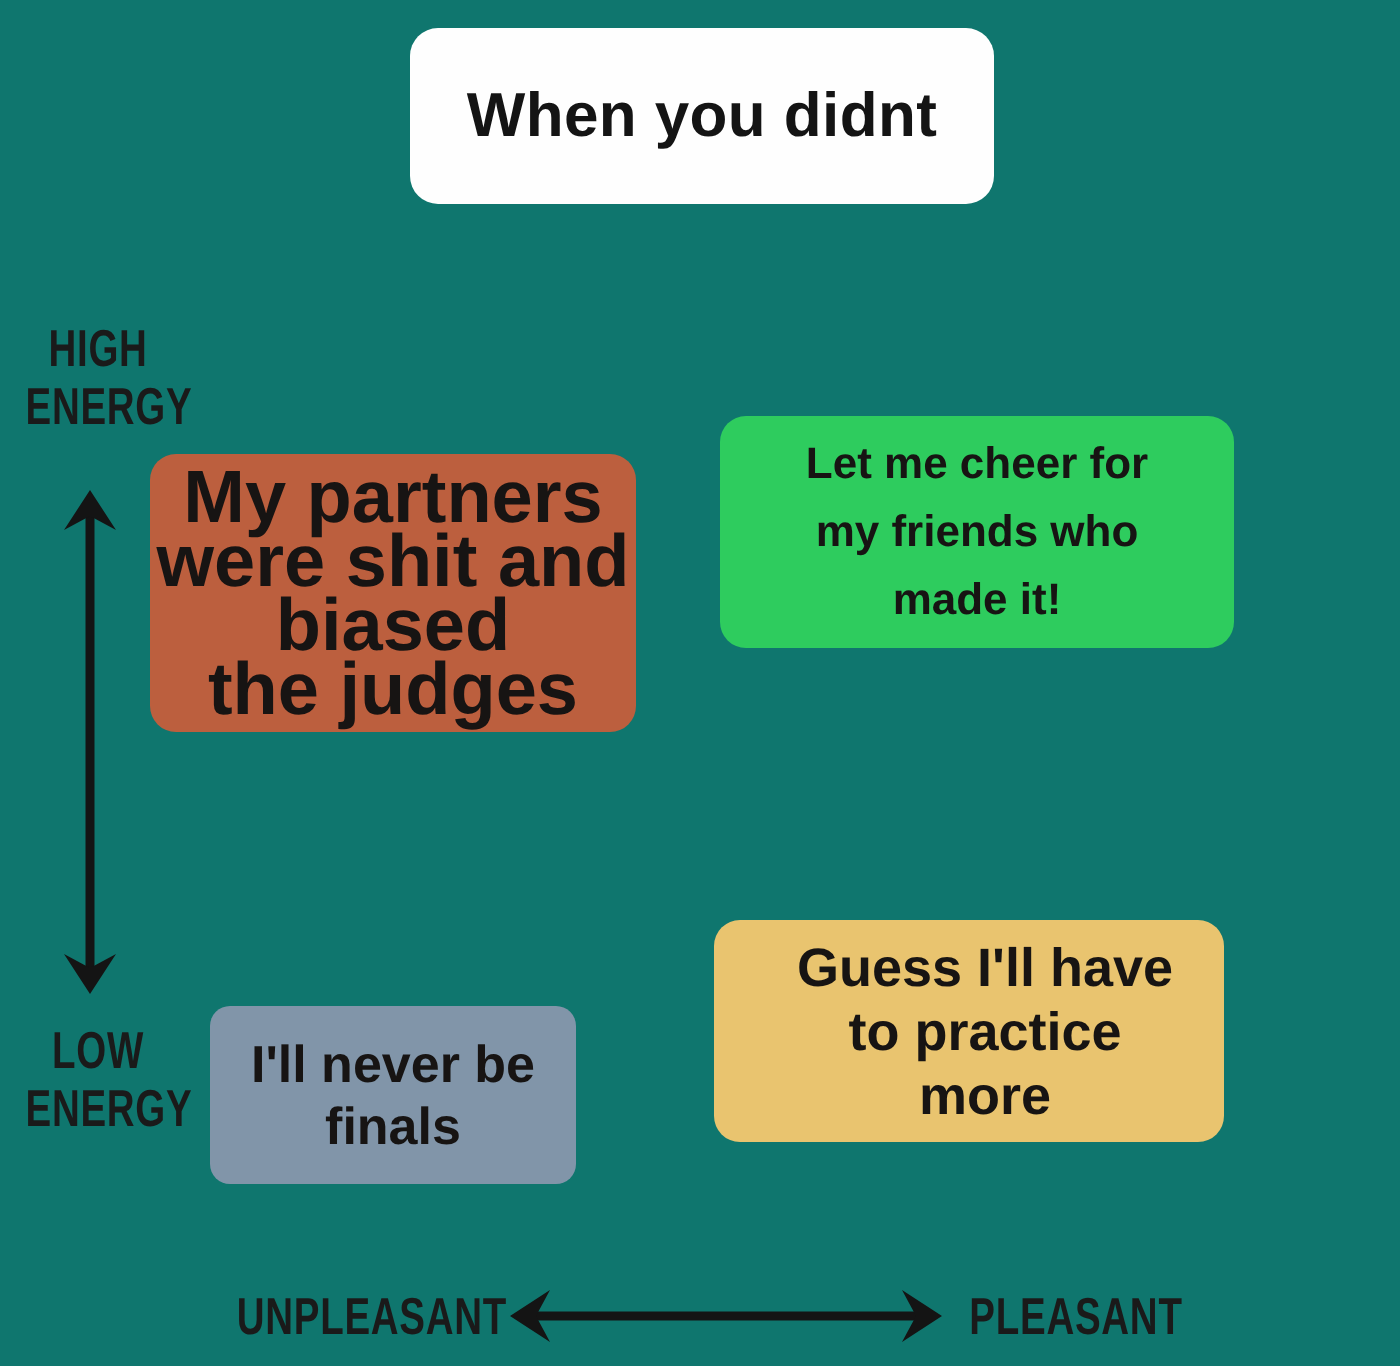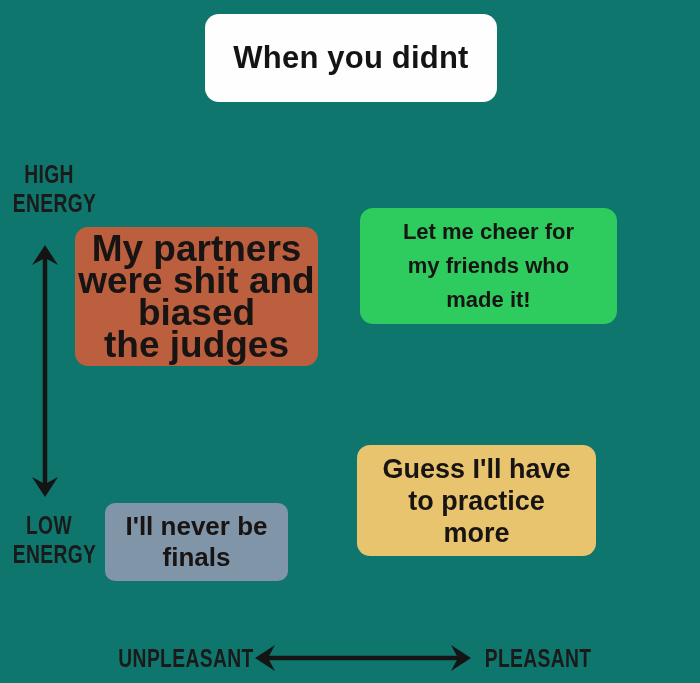--- a/index.html
+++ b/index.html
@@ -53,23 +53,23 @@
     align-items: center; justify-content: center;
     text-align: center;
     font-weight: 700;
     color: #171413;
   }
   .note span { display: block; }
   .note-orange { left: 75px;  top: 227px; width: 243px; height: 139px; }
   .note-orange span { font-size: 37px; line-height: 32px; }
   .note-green  { left: 360px; top: 208px; width: 257px; height: 116px; }
   .note-green span { font-size: 22px; line-height: 34px; }
-  .note-yellow { left: 357px; top: 445px; width: 239px; height: 111px; }
+  .note-yellow { left: 357px; top: 460px; width: 239px; height: 111px; padding-left: 16px; }
   .note-yellow span { font-size: 27px; line-height: 32px; }
-  .note-blue   { left: 105px; top: 503px; width: 183px; height: 78px; border-radius: 10px; }
+  .note-blue   { left: 105px; top: 503px; width: 183px; height: 89px; border-radius: 10px; }
   .note-blue span { font-size: 26px; line-height: 31px; }
   
   .v-arrow { position: absolute; left: 25px; top: 244px; }
   .h-arrow { position: absolute; left: 254px; top: 643px; }
 </style>
 </head>
 <body>
 
 <div id="canvas" style="background-color: #0f766e;">
 

